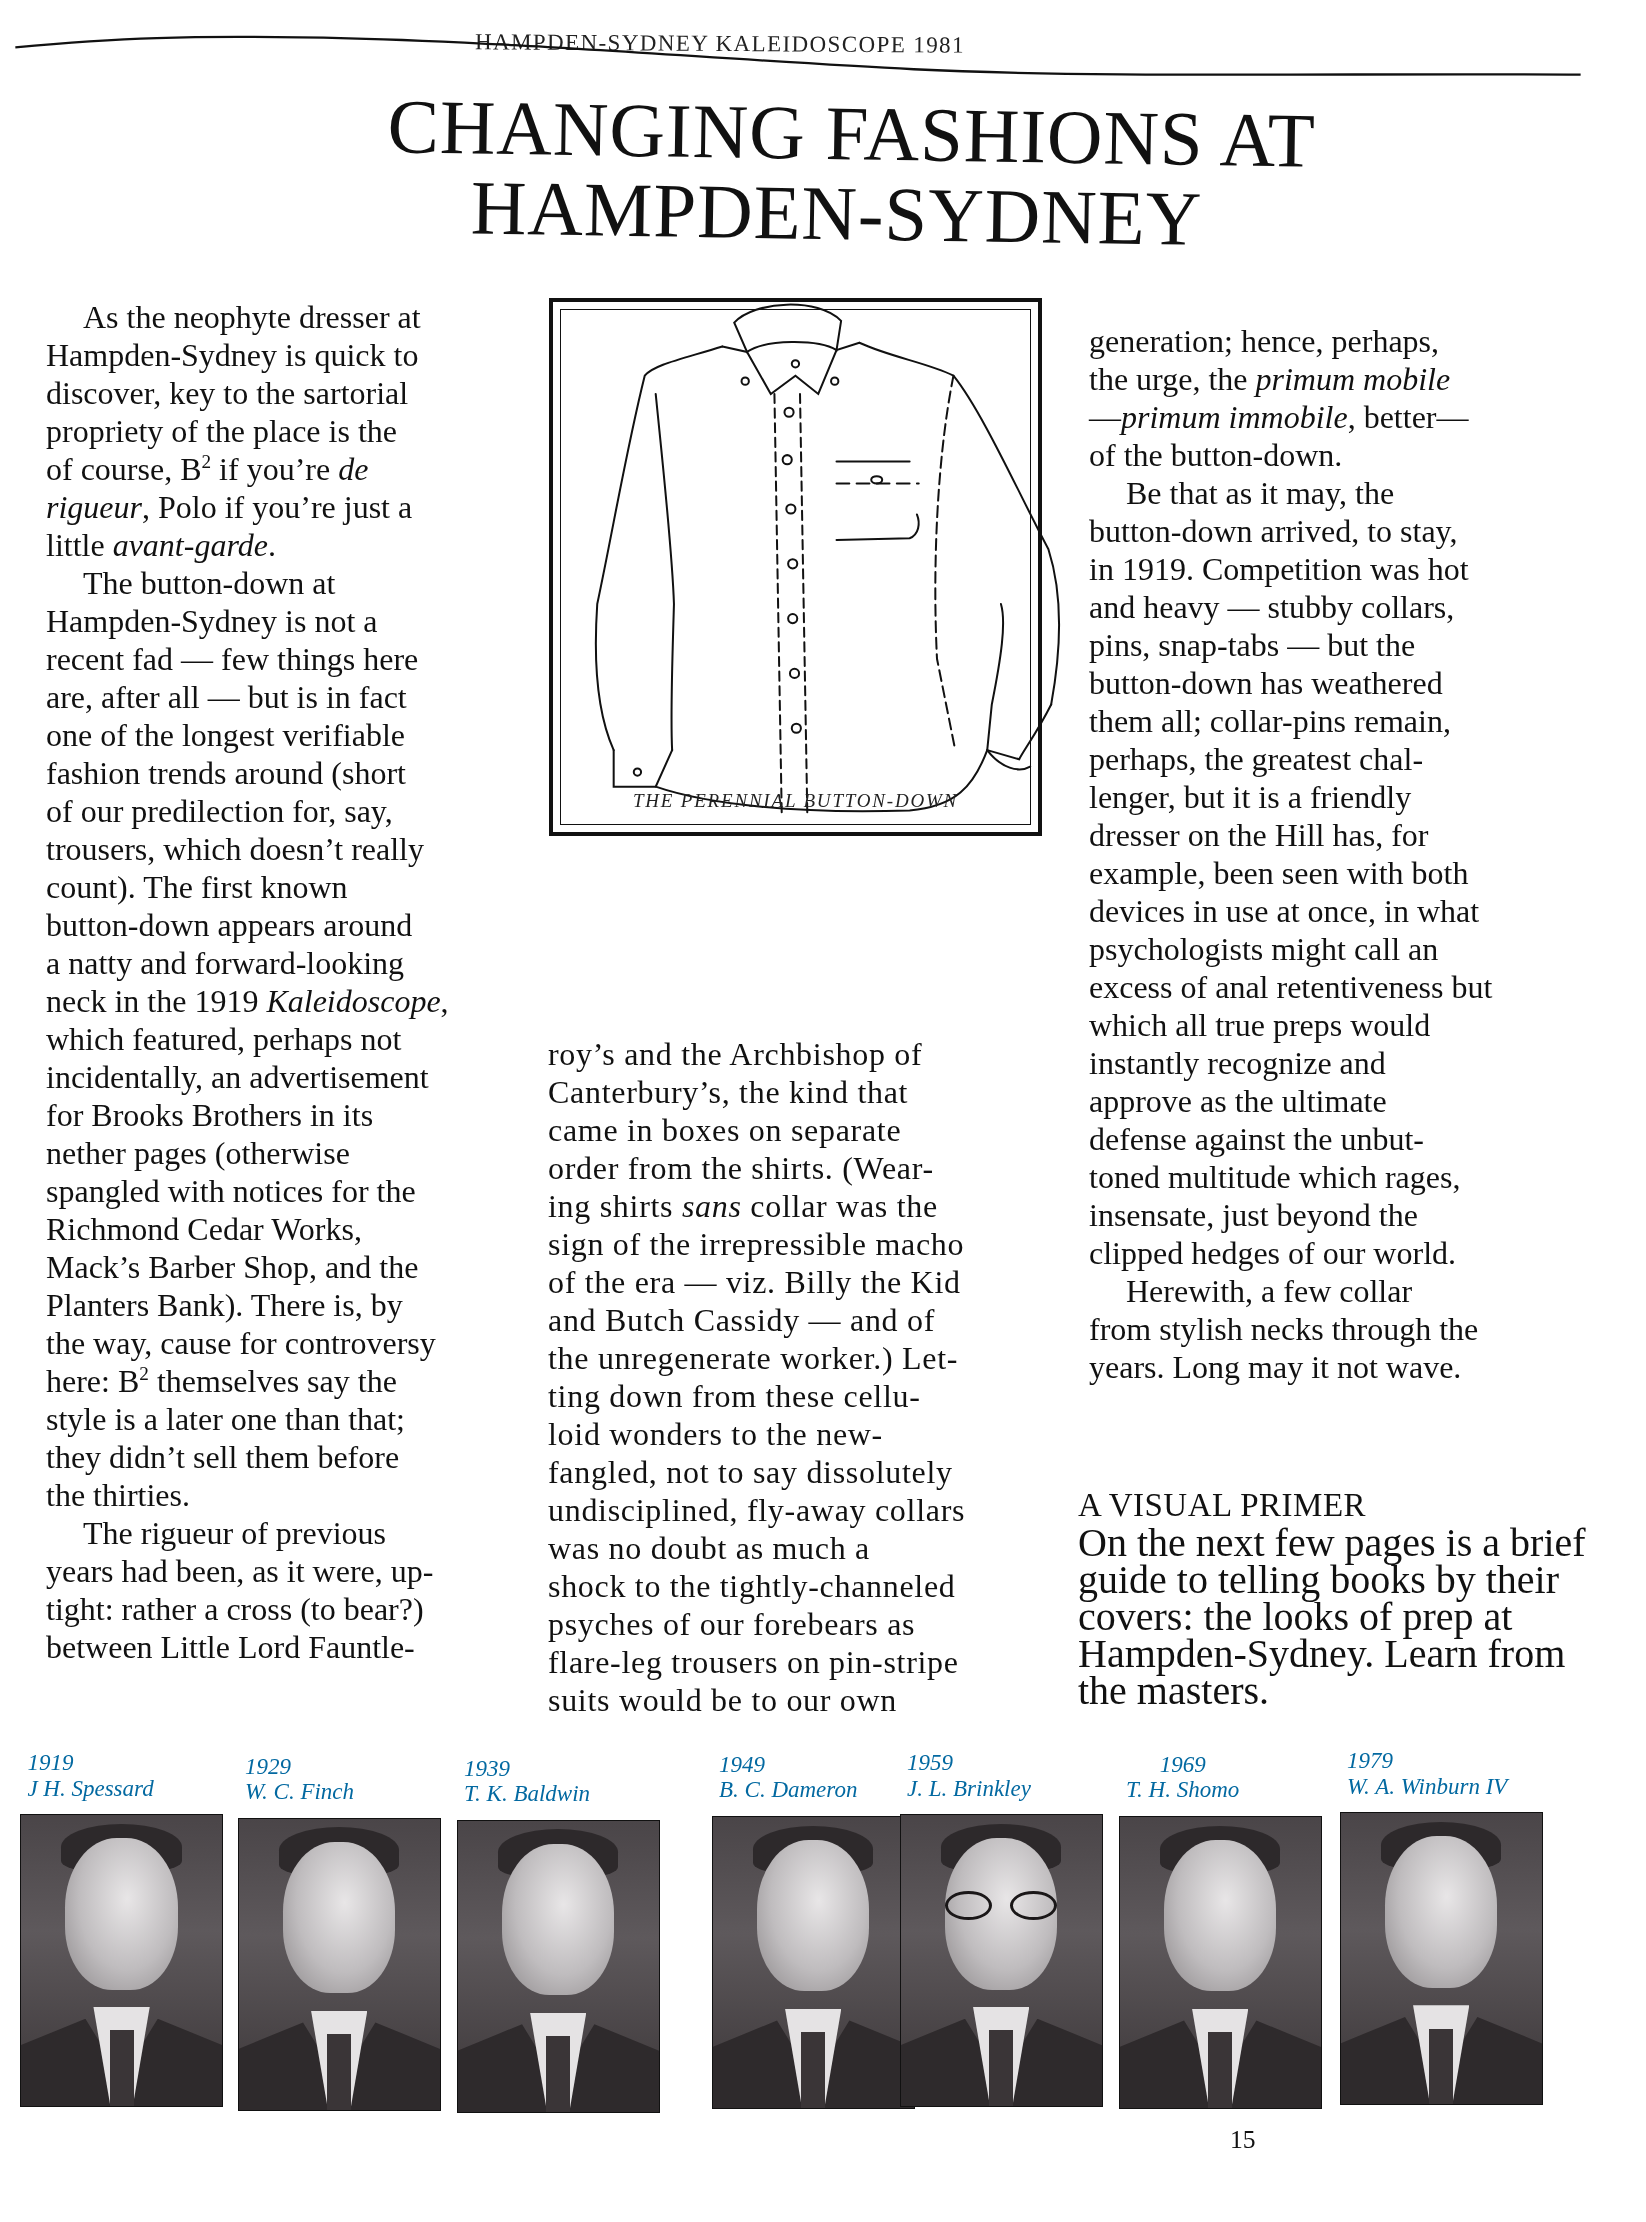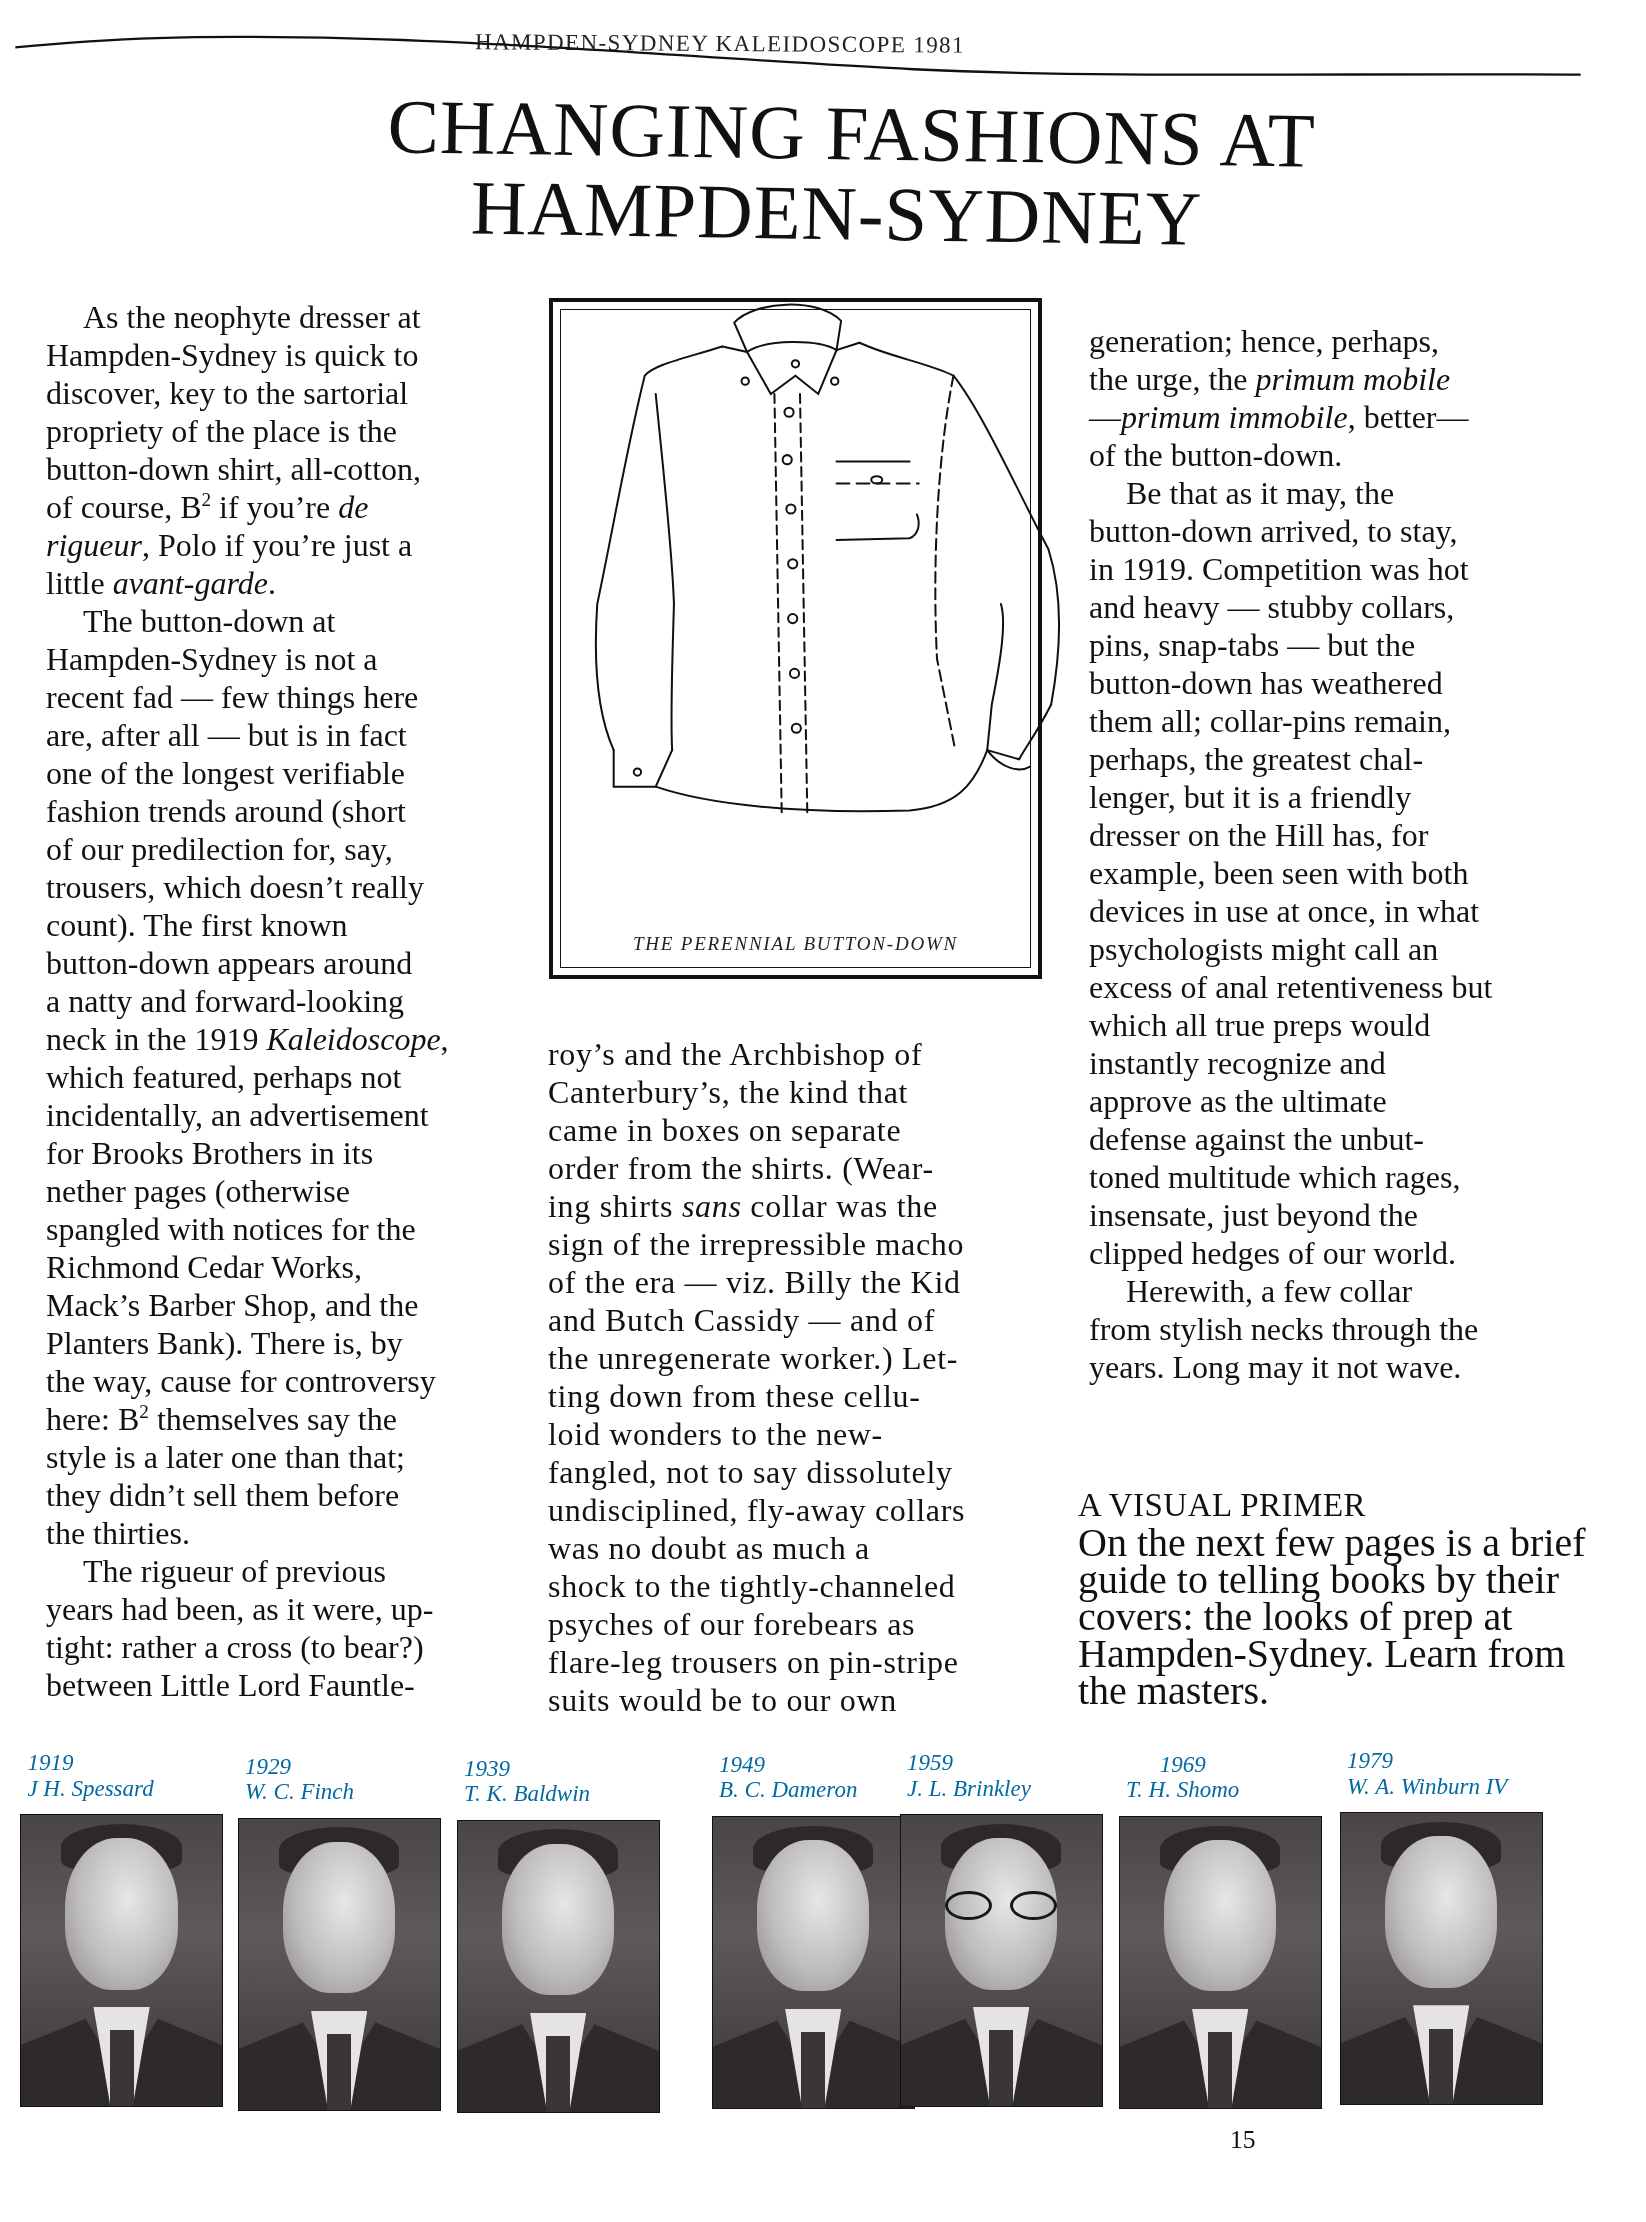--- a/index.html
+++ b/index.html
@@ -19,21 +19,21 @@
   .col { position: absolute; font-size: 32px; line-height: 38px; color: #111; }
   .col .line { display: block; white-space: nowrap; }
   .col .indent { padding-left: 37px; }
   .col em { font-style: italic; }
   .col sup { font-size: 60%; vertical-align: super; line-height: 0; }
 
   #col1 { left: 46px; top: 298px; width: 475px; }
   #col2 { left: 548px; top: 1035px; width: 512px; font-family: "Liberation Serif", serif; letter-spacing: 0.7px; }
   #col3 { left: 1089px; top: 322px; width: 512px; }
 
-  .figure { position: absolute; left: 549px; top: 298px; width: 493px; height: 681px;
+  .figure { position: absolute; left: 549px; top: 298px; width: 493px; height: 538px;
             border: 4.6px solid #111; box-sizing: border-box; background: #fff; }
   .figure-inner { position: absolute; left: 7.3px; top: 7.3px; right: 7.3px; bottom: 7.3px;
                   border: 1.8px solid #111; }
   .figure svg { position: absolute; left: -27.4px; top: -27.4px; }
   .caption { position: absolute; left: 0; right: 0; bottom: 20px; text-align: center;
              font-style: italic; font-size: 19px; letter-spacing: 1.8px; color: #222; }
 
   .primer-head { position: absolute; left: 1078px; top: 1487px; font-size: 33px; letter-spacing: 0.5px; }
   .primer-body { position: absolute; left: 1078px; top: 1524px; font-size: 40px; line-height: 37px; }
   .primer-body .line { display: block; white-space: nowrap; }
@@ -74,21 +74,20 @@
 <h1 class="title" style="top:93px;">
   <span class="l1">CHANGING FASHIONS AT</span>
   <span class="l2">HAMPDEN-SYDNEY</span>
 </h1>
 
 <div class="col" id="col1">
     <span class="line indent">As the neophyte dresser at</span>
     <span class="line">Hampden-Sydney is quick to</span>
     <span class="line">discover, key to the sartorial</span>
     <span class="line">propriety of the place is the</span>
-    <span class="line">button-down shirt, all-cotton,</span>
     <span class="line">of course, B<sup>2</sup> if you’re <em>de</em></span>
     <span class="line"><em>rigueur</em>, Polo if you’re just a</span>
     <span class="line">little <em>avant-garde</em>.</span>
     <span class="line indent">The button-down at</span>
     <span class="line">Hampden-Sydney is not a</span>
     <span class="line">recent fad — few things here</span>
     <span class="line">are, after all — but is in fact</span>
     <span class="line">one of the longest verifiable</span>
     <span class="line">fashion trends around (short</span>
     <span class="line">of our predilection for, say,</span>

